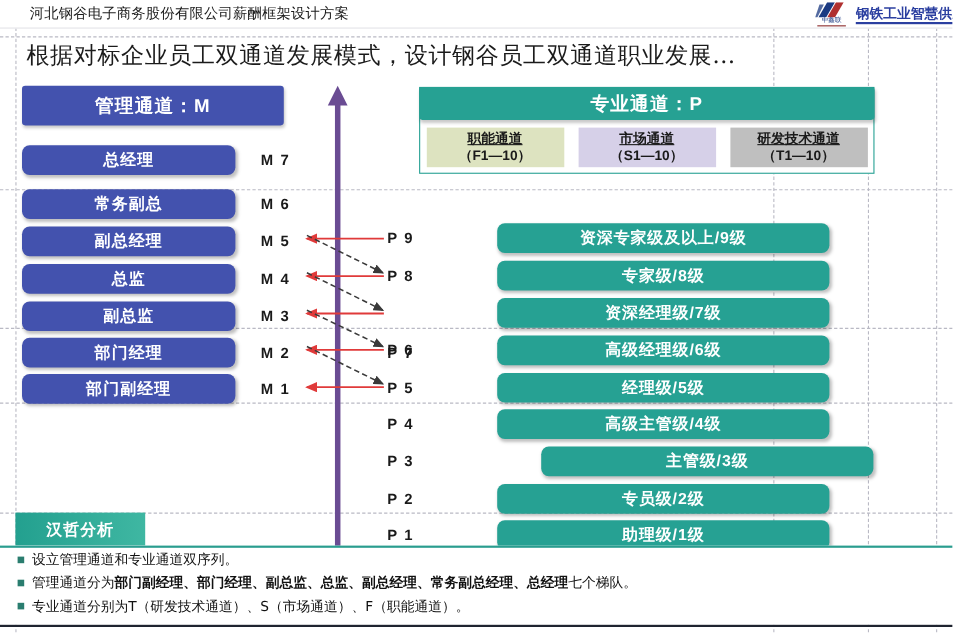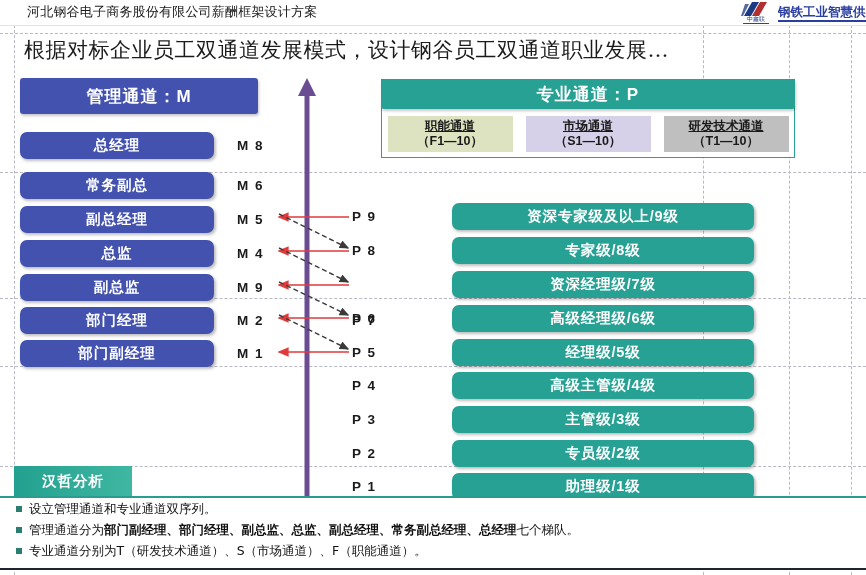--- a/index.html
+++ b/index.html
@@ -179,45 +179,45 @@
   </div>
 
   <div class="mbox" style="top:132px;">总经理</div>
   <div class="mbox" style="top:172px;">常务副总</div>
   <div class="mbox" style="top:206px;">副总经理</div>
   <div class="mbox" style="top:240px;">总监</div>
   <div class="mbox" style="top:274px;">副总监</div>
   <div class="mbox" style="top:307px;">部门经理</div>
   <div class="mbox" style="top:340px;">部门副经理</div>
 
-  <div class="mcode" style="top:132px;">M 8</div>
+  <div class="mcode" style="top:132px;">M 7</div>
   <div class="mcode" style="top:172px;">M 6</div>
   <div class="mcode" style="top:206px;">M 5</div>
   <div class="mcode" style="top:240px;">M 4</div>
-  <div class="mcode" style="top:274px;">M 9</div>
+  <div class="mcode" style="top:274px;">M 3</div>
   <div class="mcode" style="top:307px;">M 2</div>
   <div class="mcode" style="top:340px;">M 1</div>
 
   <div class="pcode" style="top:203px;">P 9</div>
   <div class="pcode" style="top:237px;">P 8</div>
   <div class="pcode" style="top:271px;margin-top:36px;">P 7</div>
   <div class="pcode" style="top:305px;">P 6</div>
   <div class="pcode" style="top:339px;">P 5</div>
   <div class="pcode" style="top:372px;">P 4</div>
   <div class="pcode" style="top:406px;">P 3</div>
   <div class="pcode" style="top:440px;">P 2</div>
   <div class="pcode" style="top:473px;">P 1</div>
 
   <div class="pbox" style="top:203px;">资深专家级及以上/9级</div>
   <div class="pbox" style="top:237px;">专家级/8级</div>
   <div class="pbox" style="top:271px;">资深经理级/7级</div>
   <div class="pbox" style="top:305px;">高级经理级/6级</div>
   <div class="pbox" style="top:339px;">经理级/5级</div>
   <div class="pbox" style="top:372px;">高级主管级/4级</div>
-  <div class="pbox" style="top:406px;">主管级/3级</div>
+  <div class="pbox" style="top:406px;margin-left:40px;">主管级/3级</div>
   <div class="pbox" style="top:440px;">专员级/2级</div>
   <div class="pbox" style="top:473px;">助理级/1级</div>
 
   <svg id="connectors" viewBox="0 0 866 575">
     <defs>
       <marker id="redhead" markerWidth="7" markerHeight="6" refX="6" refY="3" orient="auto">
         <polygon points="0,0 7,3 0,6" fill="#e03a3a"></polygon>
       </marker>
       <marker id="dashhead" markerWidth="7" markerHeight="6" refX="6" refY="3" orient="auto">
         <polygon points="0,0 7,3 0,6" fill="#3a3a3a"></polygon>

